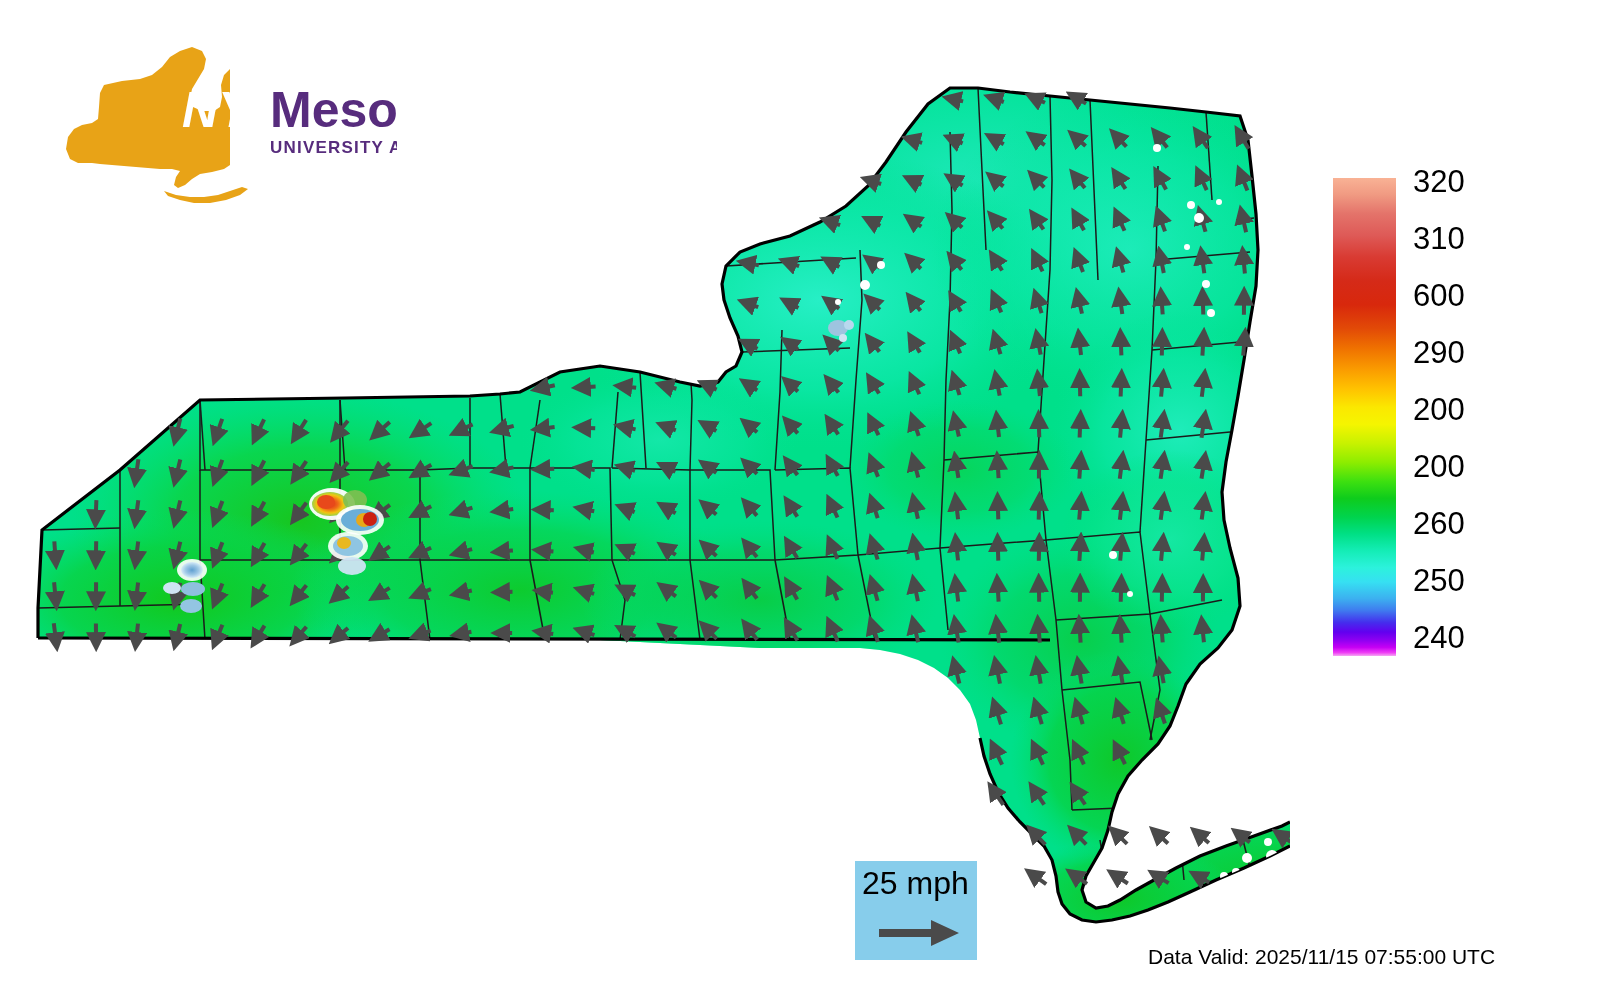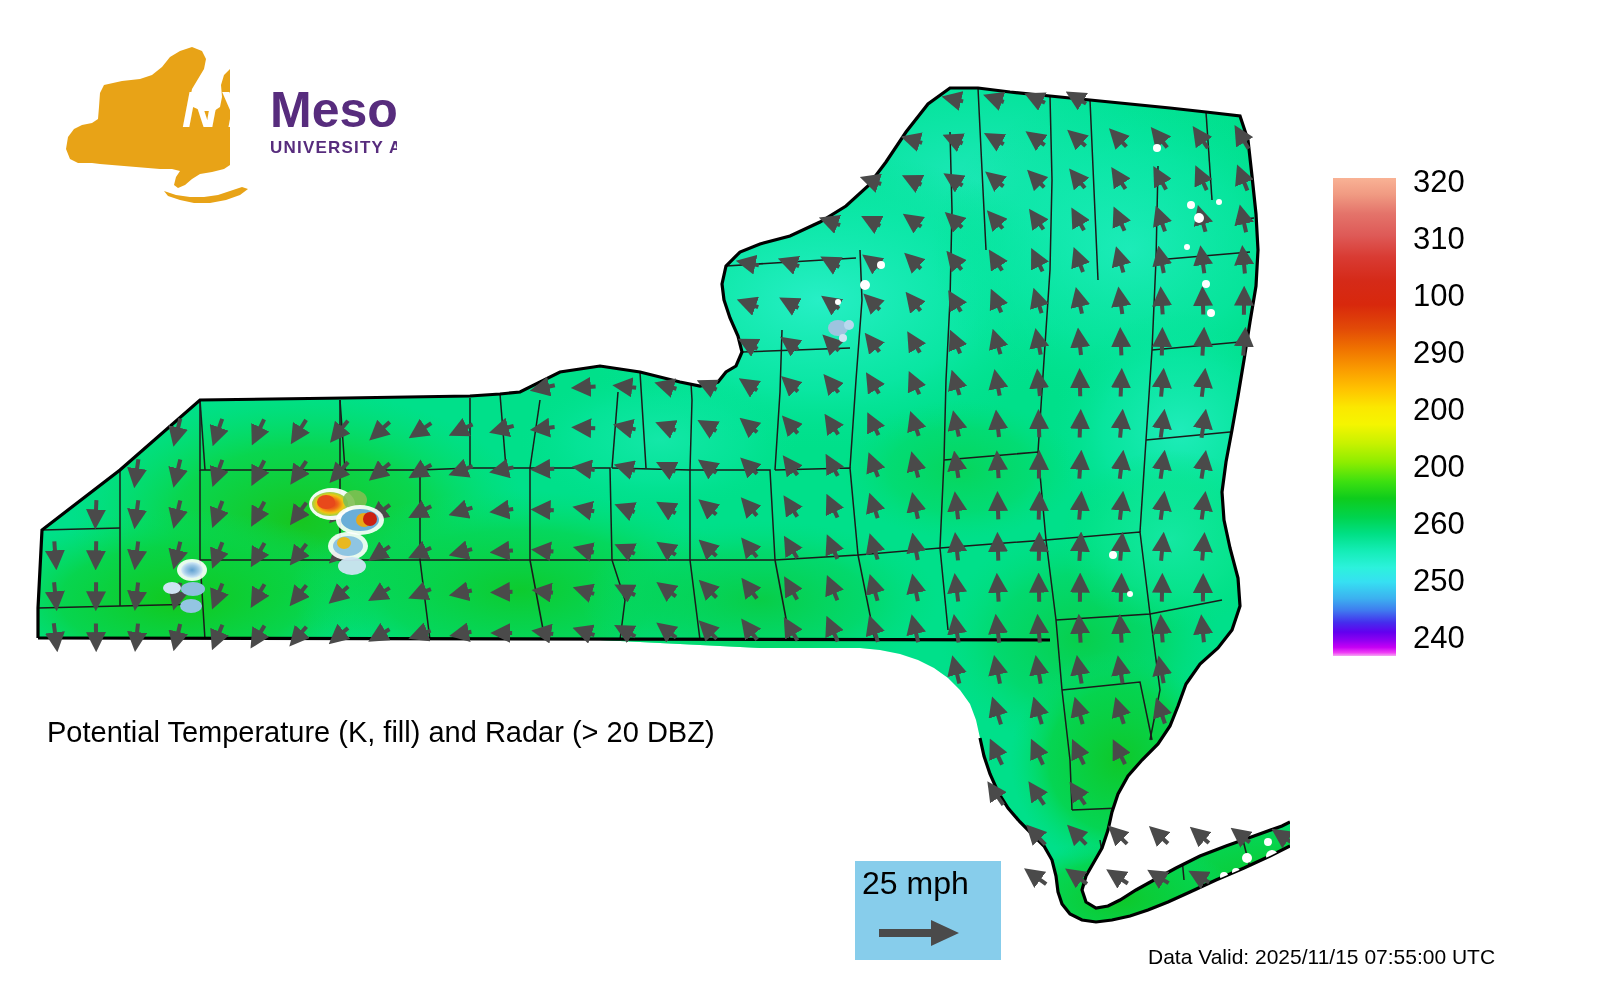--- a/index.html
+++ b/index.html
@@ -23,21 +23,21 @@
   .cb-tick{position:absolute;left:0;font-size:31px;line-height:31px;
            color:#000;white-space:nowrap;letter-spacing:0px;}
 
   
   #caption{position:absolute;left:47px;top:718px;width:860px;}
   .cap-line{font-size:29px;line-height:29px;margin-bottom:30px;color:#000;
             white-space:nowrap;}
 
   
   #wind-legend{position:absolute;left:855px;top:861px;width:122px;height:99px;
-               background:#87cdeb;padding-left:24px;}
+               background:#87cdeb;}
   #wind-legend-label{position:absolute;left:7px;top:5px;font-size:32px;
                      line-height:34px;color:#000;white-space:nowrap;}
   #wind-legend-arrow{position:absolute;left:24px;top:57px;width:80px;height:30px;}
 
   
   #data-valid{position:absolute;left:1148px;top:946px;font-size:21px;
               line-height:22px;color:#000;white-space:nowrap;text-align:center;}
 </style>
 </head>
 <body>
@@ -634,32 +634,31 @@
           <stop offset="0.993" stop-color="#ef3ef5"></stop>
           <stop offset="1.000" stop-color="#f4a8f2"></stop>
         </linearGradient>
       </defs>
       <rect x="0" y="0" width="63" height="478" fill="url(#cbGrad)"></rect>
     </svg>
   </div>
   <div id="colorbar-ticks">
     <span class="cb-tick" style="top:-12px">320</span>
     <span class="cb-tick" style="top:45px">310</span>
-    <span class="cb-tick" style="top:102px">100</span>
+    <span class="cb-tick" style="top:102px">600</span>
     <span class="cb-tick" style="top:159px">290</span>
     <span class="cb-tick" style="top:216px">200</span>
     <span class="cb-tick" style="top:273px">200</span>
     <span class="cb-tick" style="top:330px">260</span>
     <span class="cb-tick" style="top:387px">250</span>
     <span class="cb-tick" style="top:444px">240</span>
   </div>
 </div>
 
 <div id="caption">
-  <div class="cap-line">Potential Temperature (K, fill) and Radar (&gt; 20 DBZ)</div>
 </div>
 
 <div id="wind-legend">
   <div id="wind-legend-label">25 mph</div>
   <svg id="wind-legend-arrow" viewBox="0 0 80 30">
     <path d="M0,11 L52,11 L52,2 L80,15 L52,28 L52,19 L0,19 Z" fill="#4a4a4a"></path>
   </svg>
 </div>
 
 <div id="data-valid">Data Valid: 2025/11/15 07:55:00 UTC</div>

